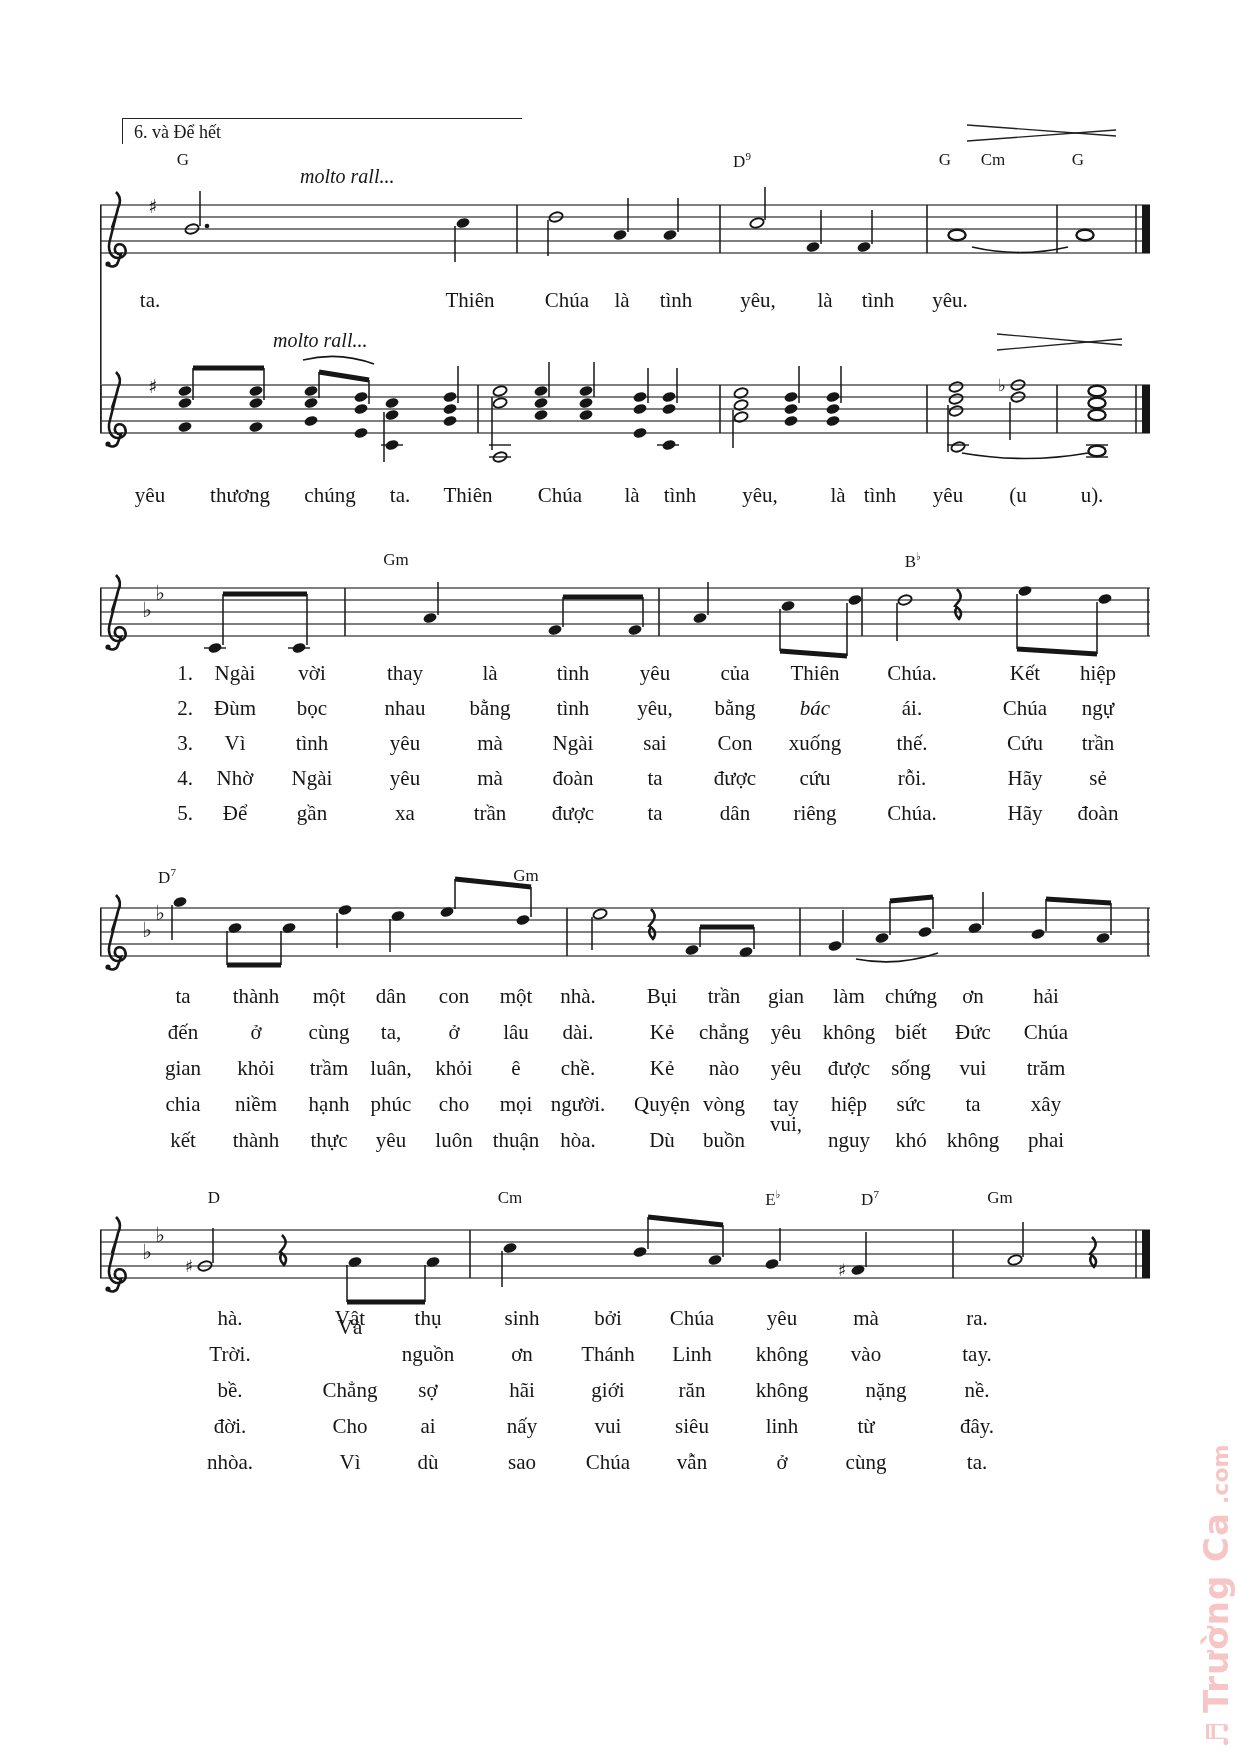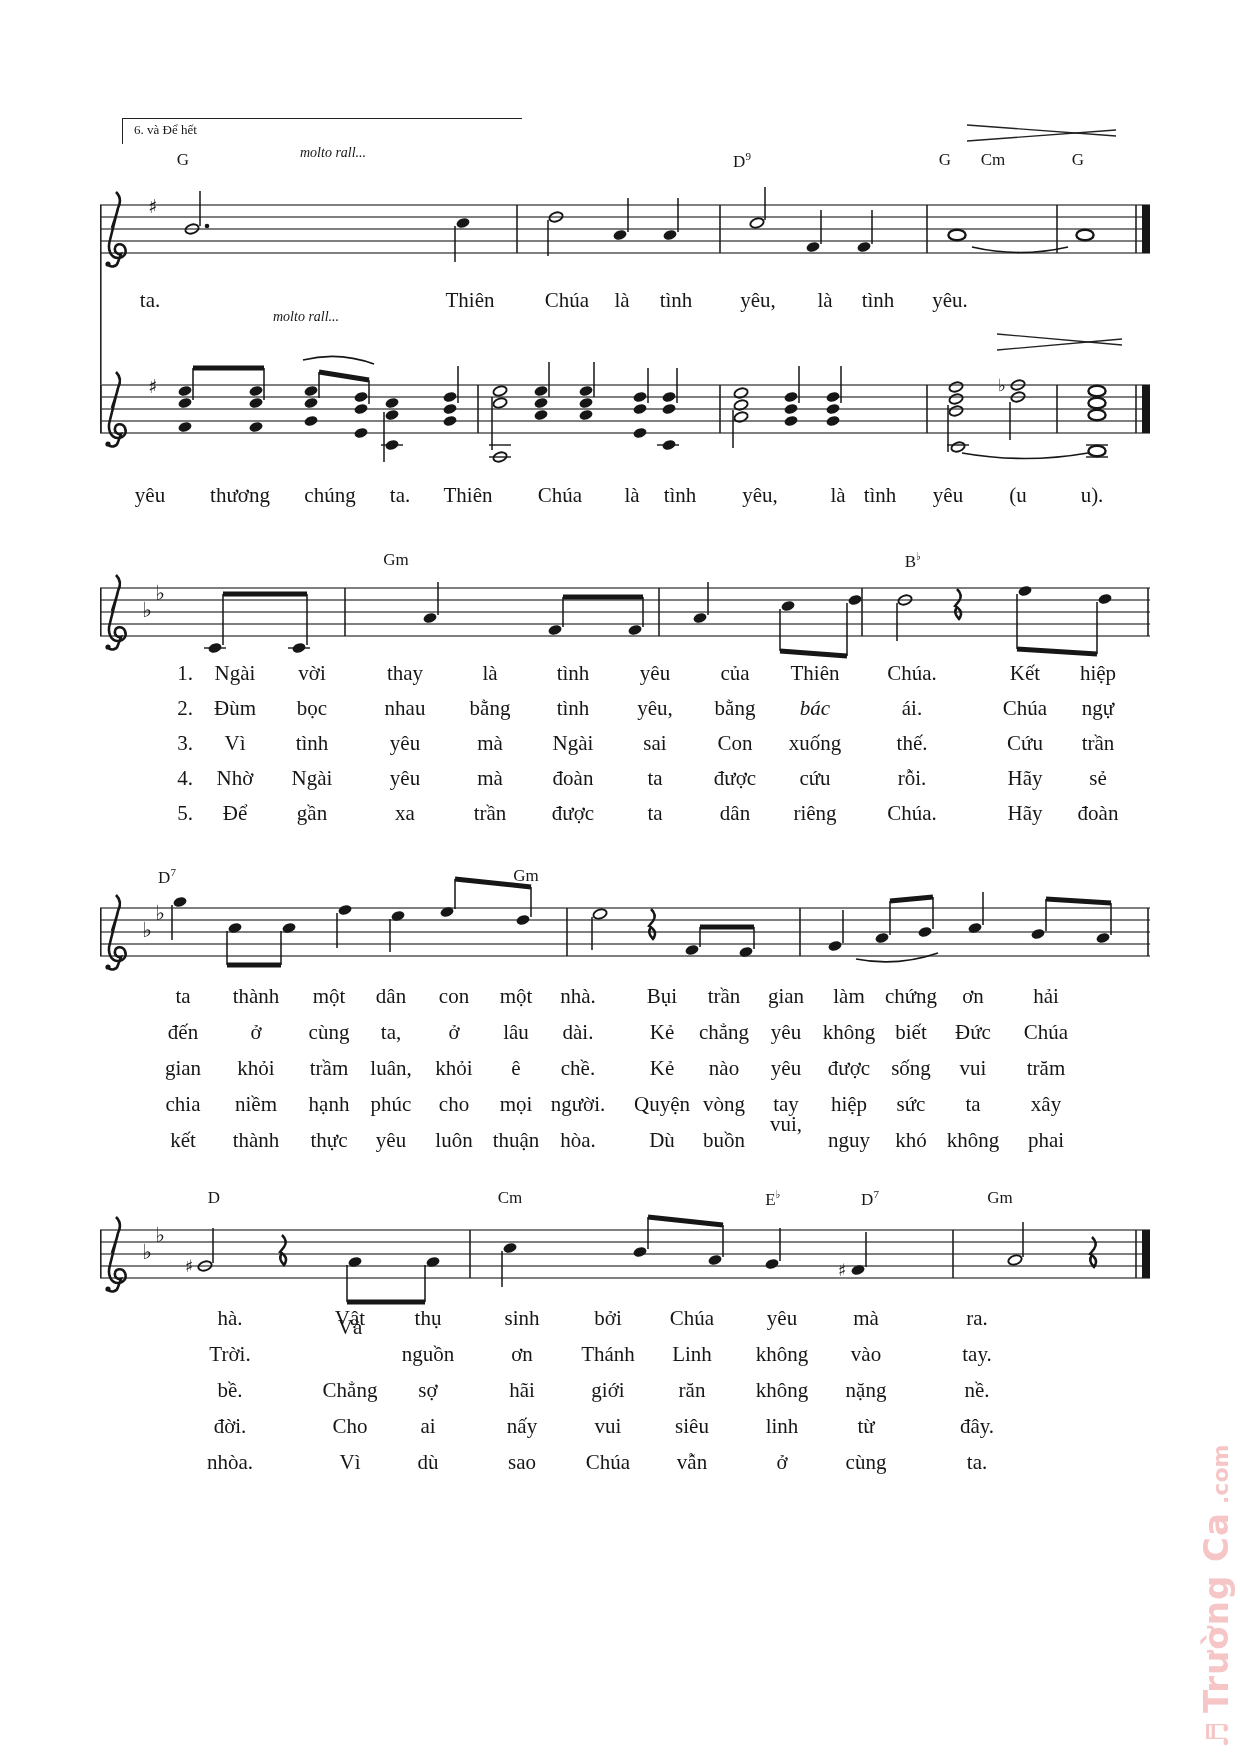--- a/index.html
+++ b/index.html
@@ -5,29 +5,29 @@
   html,body{margin:0;padding:0;background:#e8e8e8;}
   .page{
     position:relative;width:1240px;height:1753px;background:#ffffff;
     margin:0 auto;overflow:hidden;
     font-family:"Liberation Serif","DejaVu Serif",serif;color:#161616;
   }
   svg.music{position:absolute;left:0;top:0;}
   .volta{
     position:absolute;left:122px;top:118px;width:400px;height:26px;
     border-top:1.6px solid #222;border-left:1.6px solid #222;
-    padding:3px 0 0 11px;font-size:13px;box-sizing:border-box;
+    padding:3px 0 0 11px;font-size:18px;box-sizing:border-box;
   }
   .chord{
     position:absolute;transform:translateX(-50%);
     font-size:17px;white-space:nowrap;
   }
   .chord sup{font-size:11px;}
   .tempo{
-    position:absolute;font-style:italic;font-size:14px;white-space:nowrap;
+    position:absolute;font-style:italic;font-size:20px;white-space:nowrap;margin-top:20px;
   }
   .lyric-word{
     position:absolute;transform:translateX(-50%);
     font-size:21px;white-space:nowrap;
   }
   .watermark{
     position:absolute;left:1196px;top:1748px;width:300px;height:42px;
     transform:rotate(-90deg);transform-origin:0 0;
     display:flex;align-items:baseline;gap:8px;
     font-family:"DejaVu Sans","Liberation Sans",sans-serif;
@@ -711,21 +711,21 @@
       <span class="lyric-word" style="left: 782px; top: 1342px;">không</span>
       <span class="lyric-word" style="left: 866px; top: 1342px;">vào</span>
       <span class="lyric-word" style="left: 977px; top: 1342px;">tay.</span>
       <span class="lyric-word" style="left: 230px; top: 1378px;">bề.</span>
       <span class="lyric-word" style="left: 350px; top: 1378px;">Chẳng</span>
       <span class="lyric-word" style="left: 428px; top: 1378px;">sợ</span>
       <span class="lyric-word" style="left: 522px; top: 1378px;">hãi</span>
       <span class="lyric-word" style="left: 608px; top: 1378px;">giới</span>
       <span class="lyric-word" style="left: 692px; top: 1378px;">răn</span>
       <span class="lyric-word" style="left: 782px; top: 1378px;">không</span>
-      <span class="lyric-word" style="left: 866px; top: 1378px;">nặng</span>
+      <span class="lyric-word" style="left: 886px; top: 1378px;">nặng</span>
       <span class="lyric-word" style="left: 977px; top: 1378px;">nề.</span>
       <span class="lyric-word" style="left: 230px; top: 1414px;">đời.</span>
       <span class="lyric-word" style="left: 350px; top: 1414px;">Cho</span>
       <span class="lyric-word" style="left: 428px; top: 1414px;">ai</span>
       <span class="lyric-word" style="left: 522px; top: 1414px;">nấy</span>
       <span class="lyric-word" style="left: 608px; top: 1414px;">vui</span>
       <span class="lyric-word" style="left: 692px; top: 1414px;">siêu</span>
       <span class="lyric-word" style="left: 782px; top: 1414px;">linh</span>
       <span class="lyric-word" style="left: 866px; top: 1414px;">từ</span>
       <span class="lyric-word" style="left: 977px; top: 1414px;">đây.</span>

